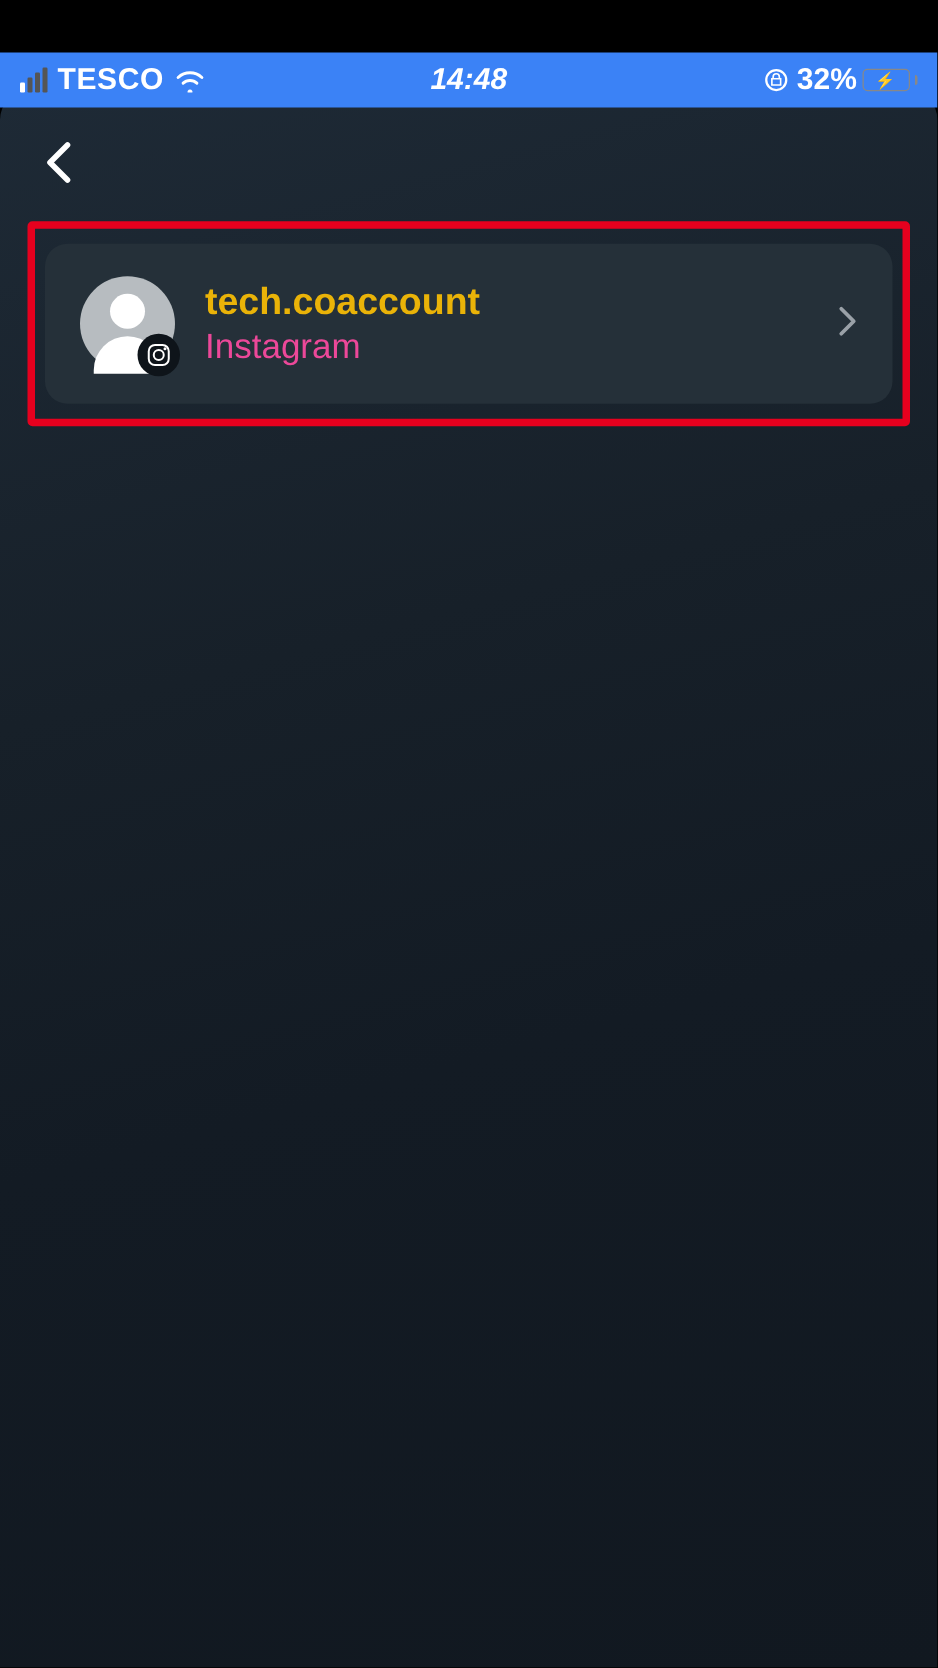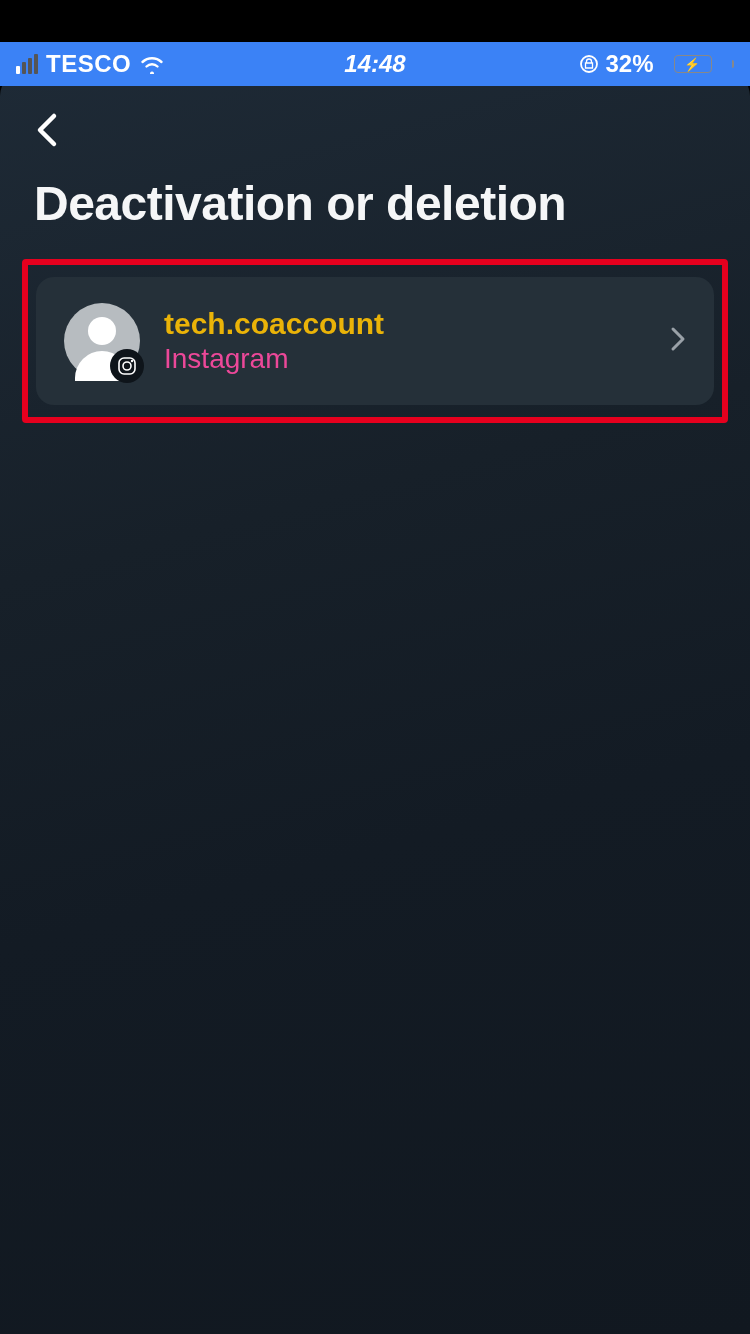--- a/index.html
+++ b/index.html
@@ -60,21 +60,21 @@
     .signal-bars span:nth-child(1) { height: 8px; background: #fff; }
     .signal-bars span:nth-child(2) { height: 12px; }
     .signal-bars span:nth-child(3) { height: 16px; }
     .signal-bars span:nth-child(4) { height: 20px; }
     .carrier { font-size: 24px; letter-spacing: 0.5px; }
     .wifi-icon svg { display: block; }
     .lock-icon svg { display: block; }
     .battery {
       display: flex;
       align-items: center;
-      gap: 20px;
+      gap: 4px;
       justify-content: flex-end;
     }
     .battery-pct { font-size: 24px; }
     .battery-body {
       width: 38px;
       height: 18px;
       border: 1.5px solid #888;
       border-radius: 4px;
       position: relative;
       padding: 2px;
@@ -276,21 +276,20 @@
 <div class="sheet-stack">
   <div class="sheet-back"></div>
   <div class="sheet">
 
     <div class="back-btn">
       <svg width="26" height="36" viewBox="0 0 26 36" fill="none">
         <path d="M20 4 L6 18 L20 32" stroke="#fff" stroke-width="4.5" stroke-linecap="round" stroke-linejoin="round" fill="none"></path>
       </svg>
     </div>
 
-    <h1 class="page-title">Deactivation or deletion</h1>
 
     <div class="highlight-box">
       <div class="account-row">
         <div class="avatar-wrap">
           <div class="avatar">
             <div class="avatar-head"></div>
             <div class="avatar-body"></div>
           </div>
           <div class="platform-badge">
             <svg width="20" height="20" viewBox="0 0 20 20" fill="none">

